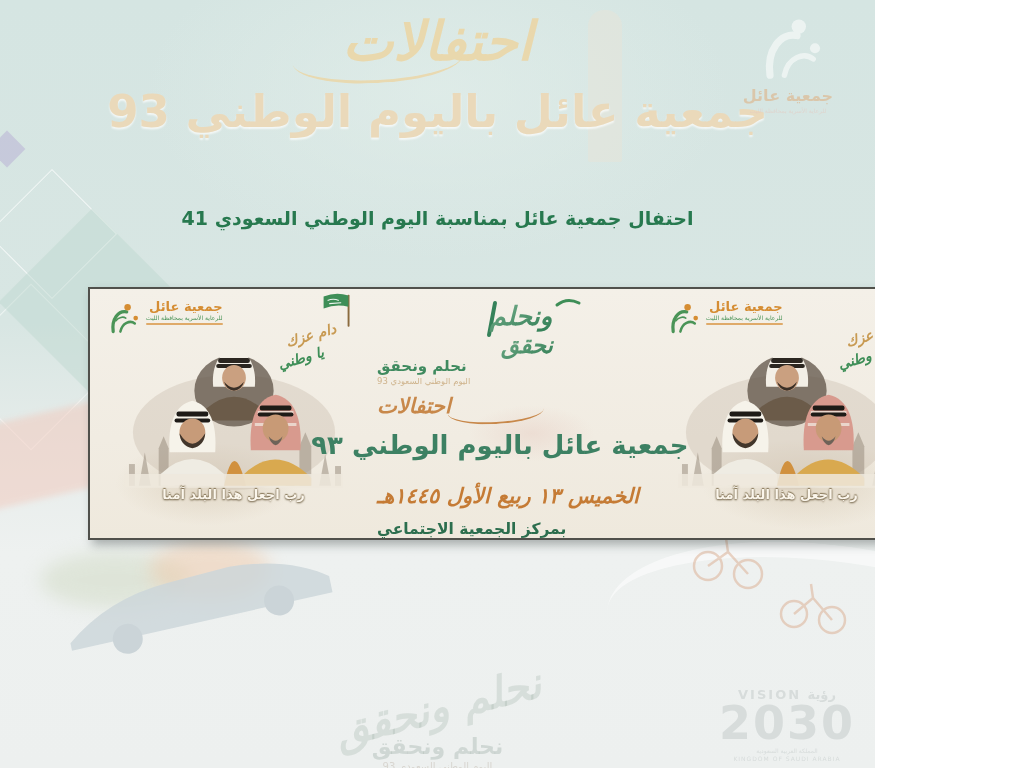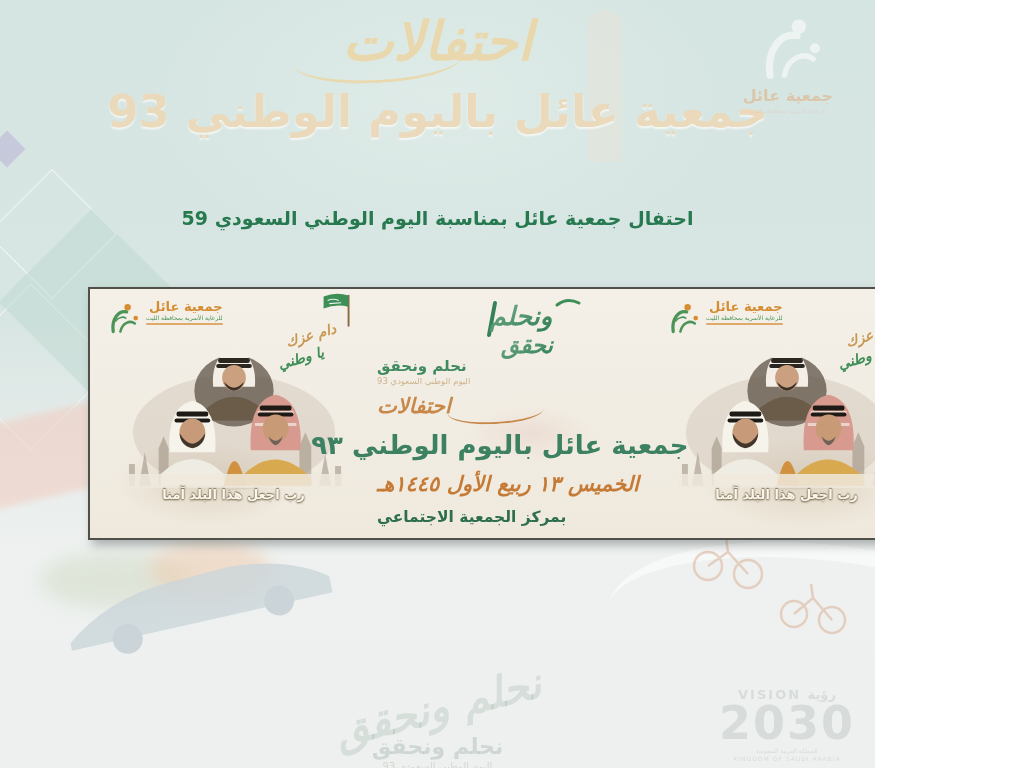--- a/index.html
+++ b/index.html
@@ -83,21 +83,21 @@
   .caption{position:absolute;top:198px;left:0;right:0;text-align:center;font-size:13px;font-weight:bold;direction:rtl;
     color:#fbf6ec;text-shadow:0 0 2px #8a7a5c,0 1px 2px #6f6148,0 -1px 1px #8a7a5c;}
 
   .centerpiece{text-align:left;}
   .brand-mark{display:block;margin:6px auto 0 auto;}
   .brand-title{font-size:15px;font-weight:bold;color:#3f8a5f;direction:rtl;margin-top:-4px;}
   .brand-sub{font-size:8.5px;color:#cfb48d;direction:rtl;margin-top:1px;}
   .script-word{font-size:21px;font-style:italic;font-weight:bold;color:var(--gold);direction:rtl;margin-top:8px;}
   .script-swoosh{width:96px;height:14px;margin:-8px auto 0 auto;border-bottom:2.5px solid var(--gold);border-radius:0 0 55% 55% / 0 0 100% 100%;transform:translateX(-18px) rotate(-3deg);}
   .main-title{position:relative;left:50%;transform:translateX(-50%);width:350px;margin-top:6px;font-size:26px;font-weight:bold;color:var(--banner-green);direction:rtl;white-space:nowrap;}
-  .date-line{margin-top:12px;font-size:21px;font-weight:bold;font-style:italic;color:var(--date-orange);direction:rtl;}
+  .date-line{margin-top:24px;font-size:21px;font-weight:bold;font-style:italic;color:var(--date-orange);direction:rtl;}
   .venue-line{margin-top:12px;font-size:15.5px;font-weight:bold;color:var(--banner-dark-green);direction:rtl;}
 
   
   .foot-brand{position:absolute;left:50%;transform:translateX(-50%);bottom:-4px;width:280px;text-align:center;pointer-events:none;}
   .fb-script{font-size:42px;font-weight:bold;font-style:italic;color:rgba(150,170,160,.26);transform:rotate(-14deg);direction:rtl;}
   .fb-title{font-size:22px;font-weight:bold;color:rgba(140,160,150,.30);direction:rtl;margin-top:2px;}
   .fb-sub{font-size:10px;color:rgba(170,155,140,.32);direction:rtl;margin-top:2px;}
 
   .vision{position:absolute;right:8px;bottom:6px;width:160px;text-align:center;color:#d7dcdb;pointer-events:none;}
   .v-top{font-size:13px;font-weight:bold;letter-spacing:2px;}
@@ -204,21 +204,21 @@
       <path d="M10 34 C8 20 16 10 25 12" stroke="#ffffff" stroke-width="4" fill="none" stroke-linecap="round"></path>
       <path d="M18 34 C20 24 29 21 34 25" stroke="#ffffff" stroke-width="3" fill="none" stroke-linecap="round"></path>
       <circle cx="26" cy="7" r="4" fill="#ffffff"></circle>
       <circle cx="35" cy="19" r="2.8" fill="#ffffff"></circle>
     </svg>
     <div class="corner-title">جمعية عائل</div>
     <div class="corner-tag">للرعاية الأسرية بمحافظة الليث</div>
   </div>
 
   <div class="intro">
-    <div class="intro-line">احتفال جمعية عائل بمناسبة اليوم الوطني السعودي 59</div>
+    <div class="intro-line">احتفال جمعية عائل بمناسبة اليوم الوطني السعودي 41</div>
   </div>
 
   <div class="banner">
 
     <section class="side">
       <div class="assoc-logo">
         <svg width="36" height="40" viewBox="0 0 40 40">
             <use href="#g-family-figures"></use>
           </svg>
         <div>

